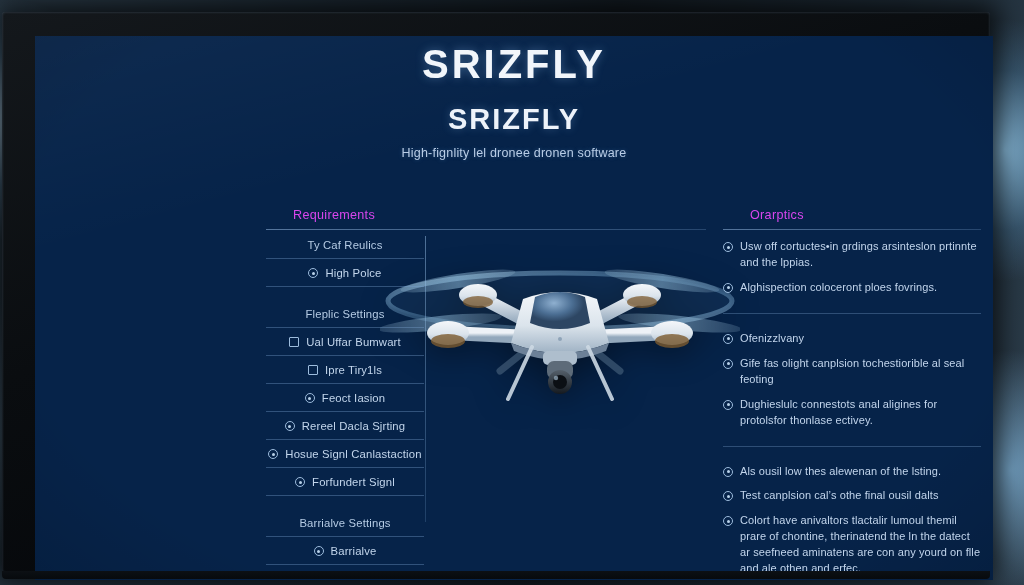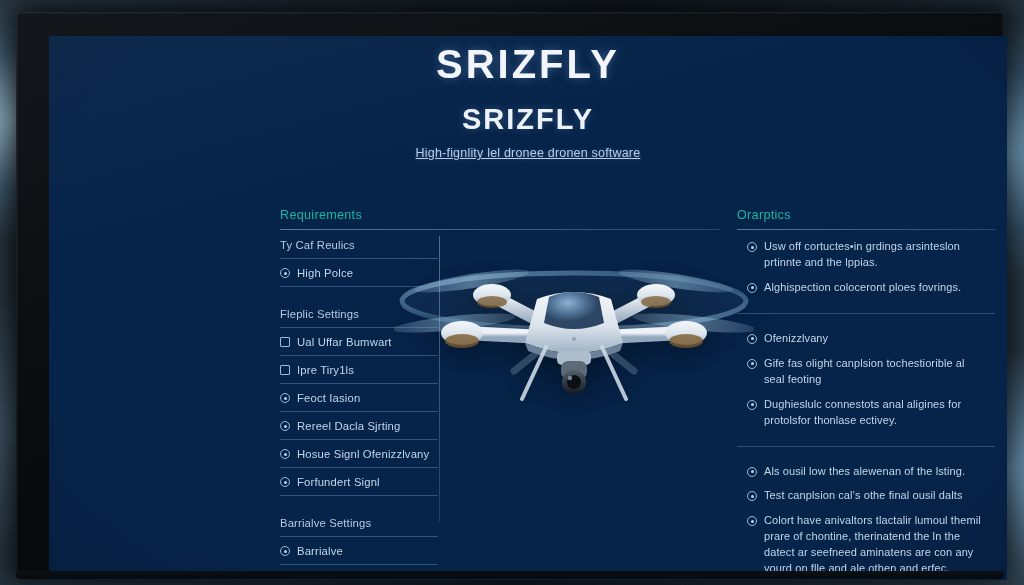--- a/index.html
+++ b/index.html
@@ -16,21 +16,21 @@
     background:
       radial-gradient(ellipse 120px 150px at 14px 120px, rgba(190,225,250,.85), rgba(120,175,215,.35) 45%, rgba(40,70,95,0) 80%),
       radial-gradient(ellipse 90px 180px at 10px 430px, rgba(120,160,190,.35), rgba(40,70,95,0) 75%),
       radial-gradient(ellipse 110px 160px at 1005px 150px, rgba(150,205,240,.8), rgba(90,150,195,.3) 50%, rgba(30,60,85,0) 82%),
       radial-gradient(ellipse 110px 150px at 1010px 470px, rgba(140,195,235,.7), rgba(30,60,85,0) 80%),
       linear-gradient(100deg, #2b3b48 0%, #1b2731 30%, #131b22 55%, #1d2a35 80%, #2c3d4b 100%);
   }
 
   
   #bezel{
-    position:absolute; left:16px; top:12px; width:988px; height:561px;
+    position:absolute; left:2px; top:12px; width:988px; height:561px;
     background:linear-gradient(160deg,#14181c 0%, #0a0d10 40%, #05070a 75%, #101418 100%);
     border-radius:3px;
     box-shadow:0 0 26px 8px rgba(0,0,0,.75), inset 0 0 2px 1px rgba(120,150,175,.18);
   }
   #bezel::after{
     content:""; position:absolute; left:0; right:0; bottom:-6px; height:8px;
     background:linear-gradient(180deg,#0c1014,#070a0d);
     border-radius:0 0 4px 4px;
   }
 
@@ -56,61 +56,60 @@
     text-shadow:0 0 10px rgba(150,200,255,.35);
   }
   #brand-sub{
     margin-top:16px;
     font-size:29px; font-weight:bold; letter-spacing:2px; color:#eef3fa;
     text-shadow:0 0 8px rgba(150,200,255,.3);
   }
   #tagline{
     margin-top:10px; font-size:12.5px; color:#b9cde6; letter-spacing:.2px;
     text-shadow:0 0 4px rgba(110,160,220,.35);
-    text-decoration:underline;
   }
 
   
   .col{ position:absolute; }
   #left-col{ left:231px; top:172px; width:440px; }
   #right-col{ left:688px; top:172px; width:258px; }
 
   .section-title{
-    font-size:12.6px; color:#14b8a6; letter-spacing:.3px; padding-bottom:7px;
+    font-size:12.6px; color:#d946ef; letter-spacing:.3px; padding-bottom:7px;margin-left:27px;
   }
   .rule{ height:1px; background:linear-gradient(90deg, rgba(150,185,225,.55), rgba(120,160,205,.28)); }
   .rule.dim{ background:rgba(130,170,215,.32); }
 
   
   #v-divider{
     position:absolute; left:390px; top:200px; width:1px; height:286px;
     background:linear-gradient(180deg, rgba(150,190,230,.50), rgba(120,165,210,.22));
   }
 
   
-  .l-row{ position:relative; width:158px; height:28px; display:flex; align-items:center; }
+  .l-row{ position:relative; width:158px; height:28px; display:flex; align-items:center;justify-content:center; }
   .l-row.group-label{ height:29px; }
   .l-sep{ position:absolute; left:0; bottom:0; width:158px; height:1px; background:rgba(120,160,205,.38); }
   .l-gap{ height:12px; }
   .l-text{ font-size:11.3px; color:#c3d6ec; letter-spacing:.15px; white-space:nowrap; }
   .l-text.hdr{ color:#b5cbe4; }
 
   
   .ico{ width:10px; height:10px; margin-right:7px; flex:0 0 auto; display:inline-block; position:relative; }
   .ico.radio{
     border:1px solid #9dbcdd; border-radius:50%;
   }
   .ico.radio::after{
     content:""; position:absolute; left:2.5px; top:2.5px; width:3px; height:3px;
     border-radius:50%; background:#b9d2ea;
   }
   .ico.checkbox{ border:1px solid #9dbcdd; border-radius:1px; }
 
   
-  .r-item{ display:flex; align-items:flex-start; margin:9px 10px; }
+  .r-item{ display:flex; align-items:flex-start; margin:9px 0; }
   .r-item .ico{ margin-top:3px; }
   .r-text{ font-size:11px; line-height:1.45; color:#c2d5ec; letter-spacing:.1px; }
   .r-gap{ height:8px; }
 
   
   #drone{ position:absolute; left:345px; top:215px; width:360px; height:175px; }
   #drone svg{ width:100%; height:100%; display:block; filter:drop-shadow(0 6px 16px rgba(0,0,0,.45)); }
 </style>
 </head>
 <body>
@@ -253,21 +252,21 @@
             <span class="l-text">Feoct Iasion</span>
             <span class="l-sep"></span>
           </div>
           <div class="l-row">
             <span class="ico radio"></span>
             <span class="l-text">Rereel Dacla Sjrting</span>
             <span class="l-sep"></span>
           </div>
           <div class="l-row">
             <span class="ico radio"></span>
-            <span class="l-text">Hosue Signl Ofenizzlvany</span>
+            <span class="l-text">Hosue Signl Canlastaction</span>
             <span class="l-sep"></span>
           </div>
           <div class="l-row">
             <span class="ico radio"></span>
             <span class="l-text">Forfundert Signl</span>
             <span class="l-sep"></span>
           </div>
           <div class="l-gap"></div>
           <div class="l-row group-label">
             <span class="l-text hdr">Barrialve Settings</span>

